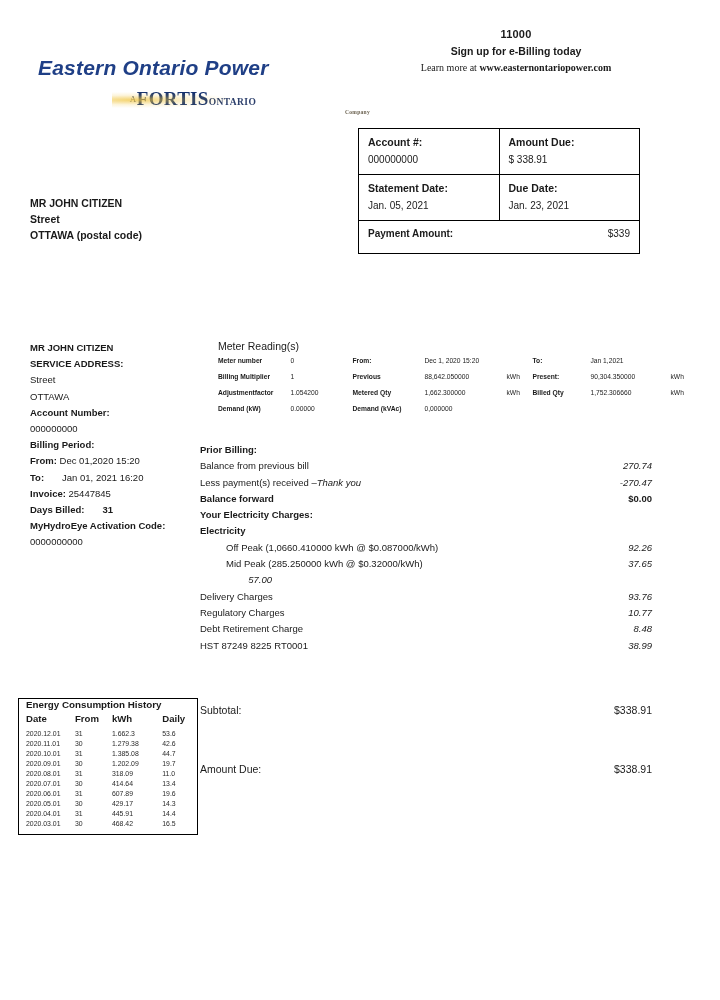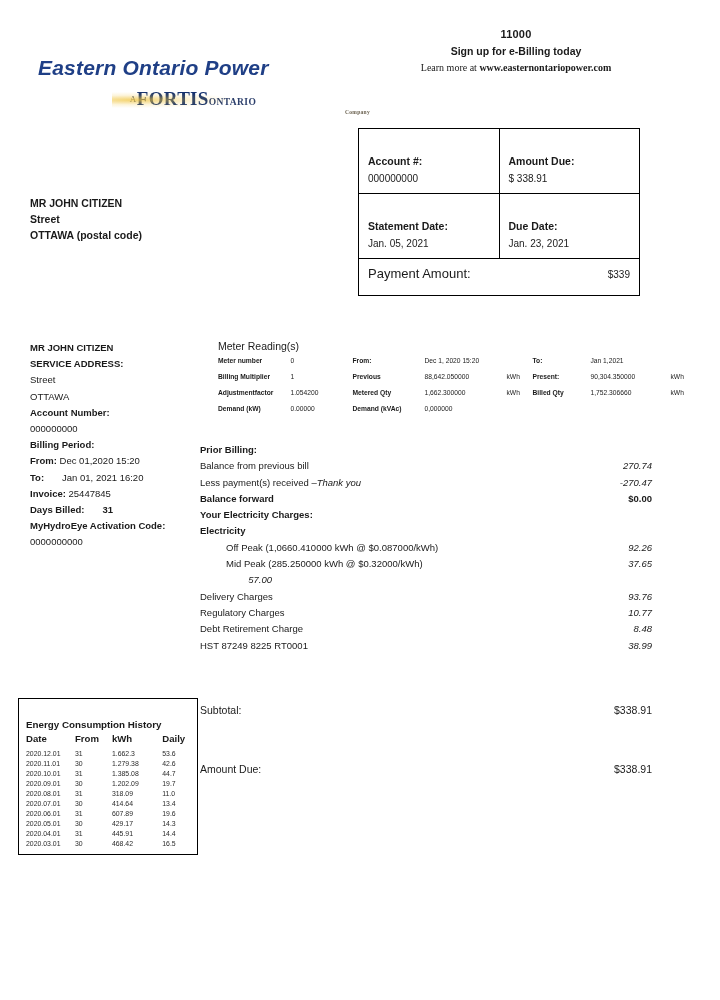--- a/index.html
+++ b/index.html
@@ -86,24 +86,24 @@
   
   #summary-box {
     left: 358px; top: 128px; width: 282px;
     border: 1.3px solid #000;
     box-sizing: border-box;
   }
   .sb-row { display: flex; }
   .sb-row.divider-bottom { border-bottom: 1.3px solid #000; }
   .sb-cell { box-sizing: border-box; padding: 7px 9px 9px 9px; flex: 1; }
   .sb-cell.left-cell { border-right: 1.3px solid #000; }
-  .sb-label { font-size: 10.5px; font-weight: bold; margin-top: 19px; }
+  .sb-label { font-size: 10.5px; font-weight: bold; }
   .sb-value { font-size: 10px; margin-top: 6px; }
   .sb-pay-row { display: flex; justify-content: space-between; align-items: baseline; padding: 7px 9px 14px 9px; }
-  .sb-pay-label { font-size: 13px; font-weight: normal; }
+  .sb-pay-label { font-size: 10px; font-weight: bold; }
   .sb-pay-value { font-size: 10px; }
 
   
   #mail-address { left: 30px; top: 195px; font-size: 10.5px; font-weight: bold; line-height: 16px; }
 
   
   #detail-col { left: 30px; top: 340px; width: 180px; font-size: 9.5px; line-height: 16.2px; }
   #detail-col .b { font-weight: bold; }
   .dt-line { white-space: nowrap; }
   .dt-gap { display: inline-block; width: 18px; }
@@ -130,21 +130,21 @@
   .ch-amt.w-normal { width: 72px; font-style: italic; }
   .ch-amt.w-bold { width: 44px; font-weight: bold; }
   .indent-1 { padding-left: 26px; }
   .ital { font-style: italic; }
 
   
   #history-box {
     left: 18px; top: 698px; width: 180px;
     border: 1.1px solid #000;
     box-sizing: border-box;
-    padding: 20px 6px 6px 7px;
+    padding: 0 6px 6px 7px;
   }
   #history-title { font-size: 9.8px; font-weight: bold; white-space: nowrap; }
   #history-table { width: 100%; border-collapse: collapse; margin-top: 3px; }
   #history-table th {
     font-size: 9.6px; font-weight: bold; text-align: left;
     padding: 0 0 4px 0; white-space: nowrap;
   }
   #history-table td {
     font-size: 6.9px; padding: 1.5px 0; white-space: nowrap; color: #2a2a2a;
   }

